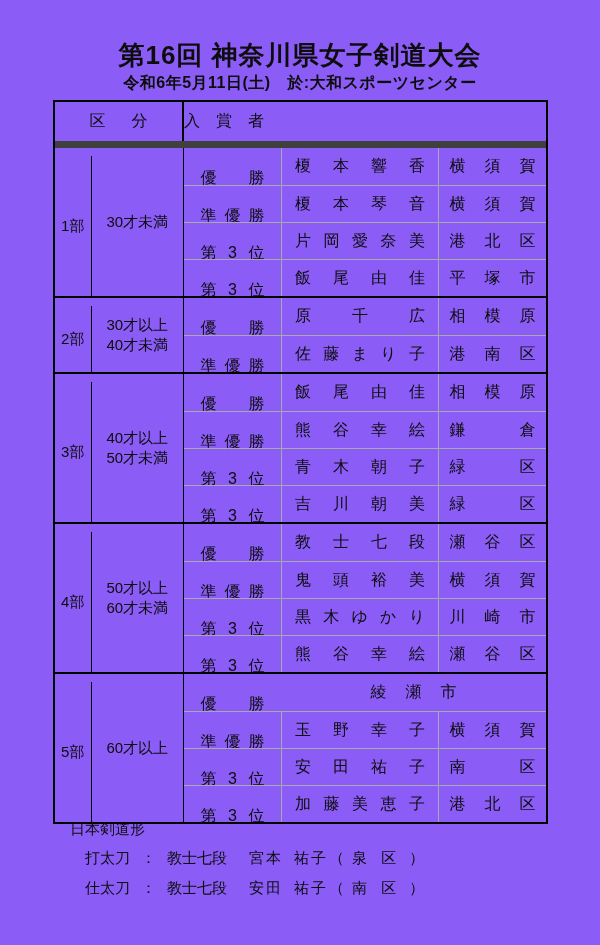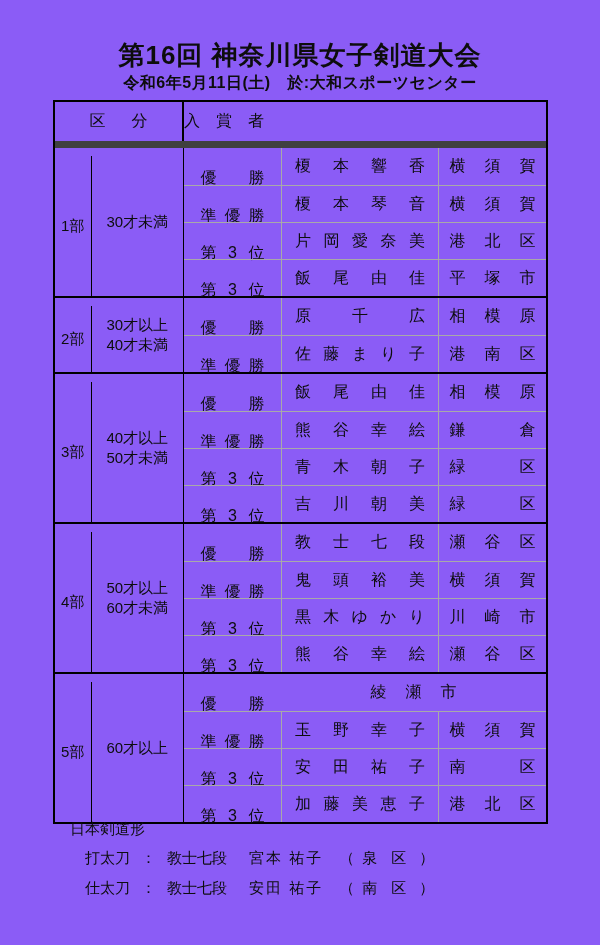--- a/index.html
+++ b/index.html
@@ -49,21 +49,21 @@
   .j-rank { width:64px;margin-top:24px; }
   .j-name { width:130px; }
   .j-region { width:86px; }
   .kata-heading { position:absolute; left:70px; top:820px; font-size:15px; }
   .kata-line { position:absolute; left:85px; font-size:15px; white-space:nowrap; }
   .kata-line.l1 { top:849px; }
   .kata-line.l2 { top:879px; }
   .kata-line .krole { margin-right:11px; }
   .kata-line .kcolon { margin-right:11px; }
   .kata-line .ktitle { margin-right:22px; }
-  .kata-line .kname { margin-right:16px; letter-spacing:2px; }
+  .kata-line .kname { margin-right:1px; letter-spacing:2px;font-family:Liberation Mono, monospace; }
   .kata-line .kparen-open { margin-right:8px; }
   .kata-line .kparen-close { margin-left:8px; }
   .kata-line .kregion { letter-spacing:5px; }
 </style>
 </head>
 <body>
 
 <div class="page">
 
   <div class="title">第16回 神奈川県女子剣道大会</div>

